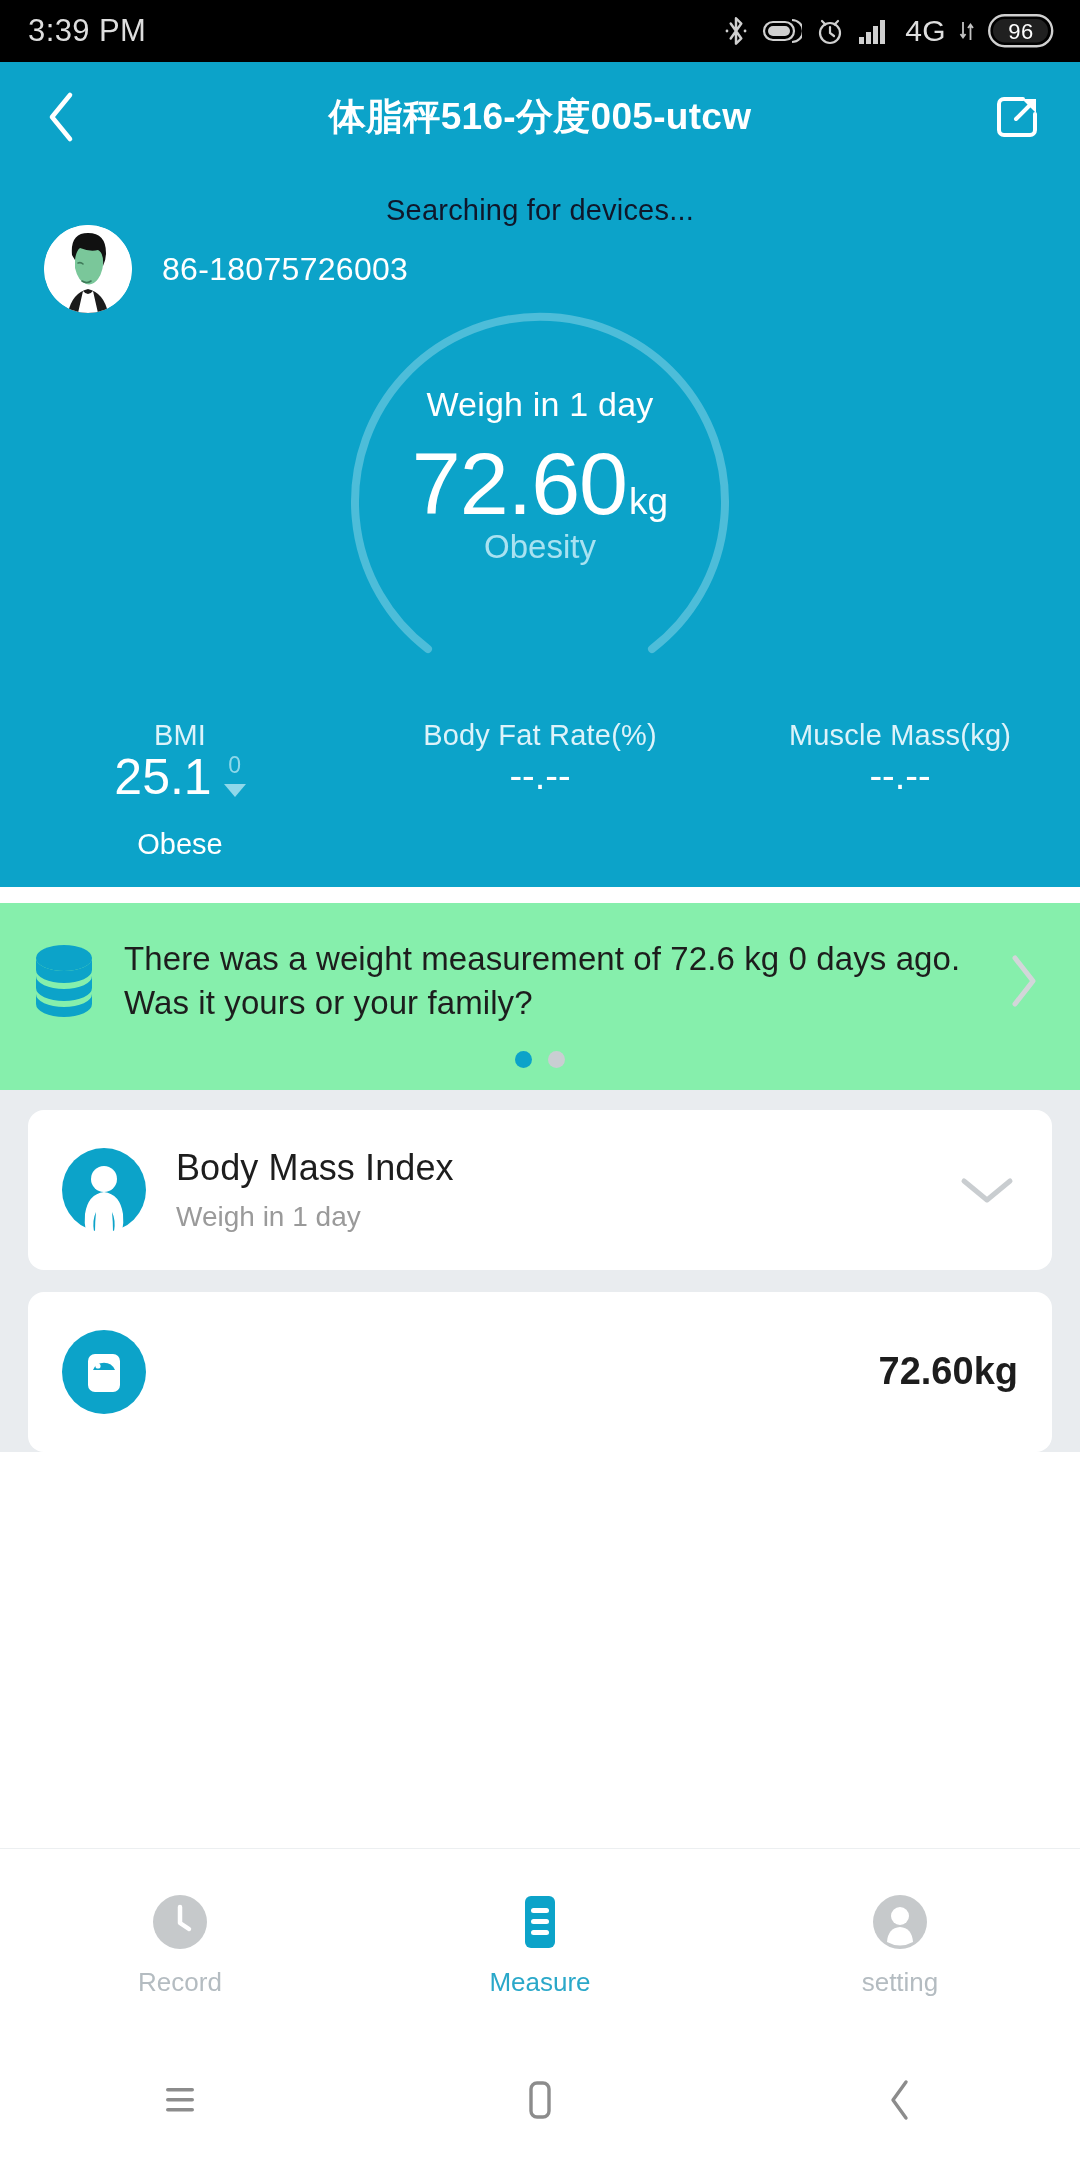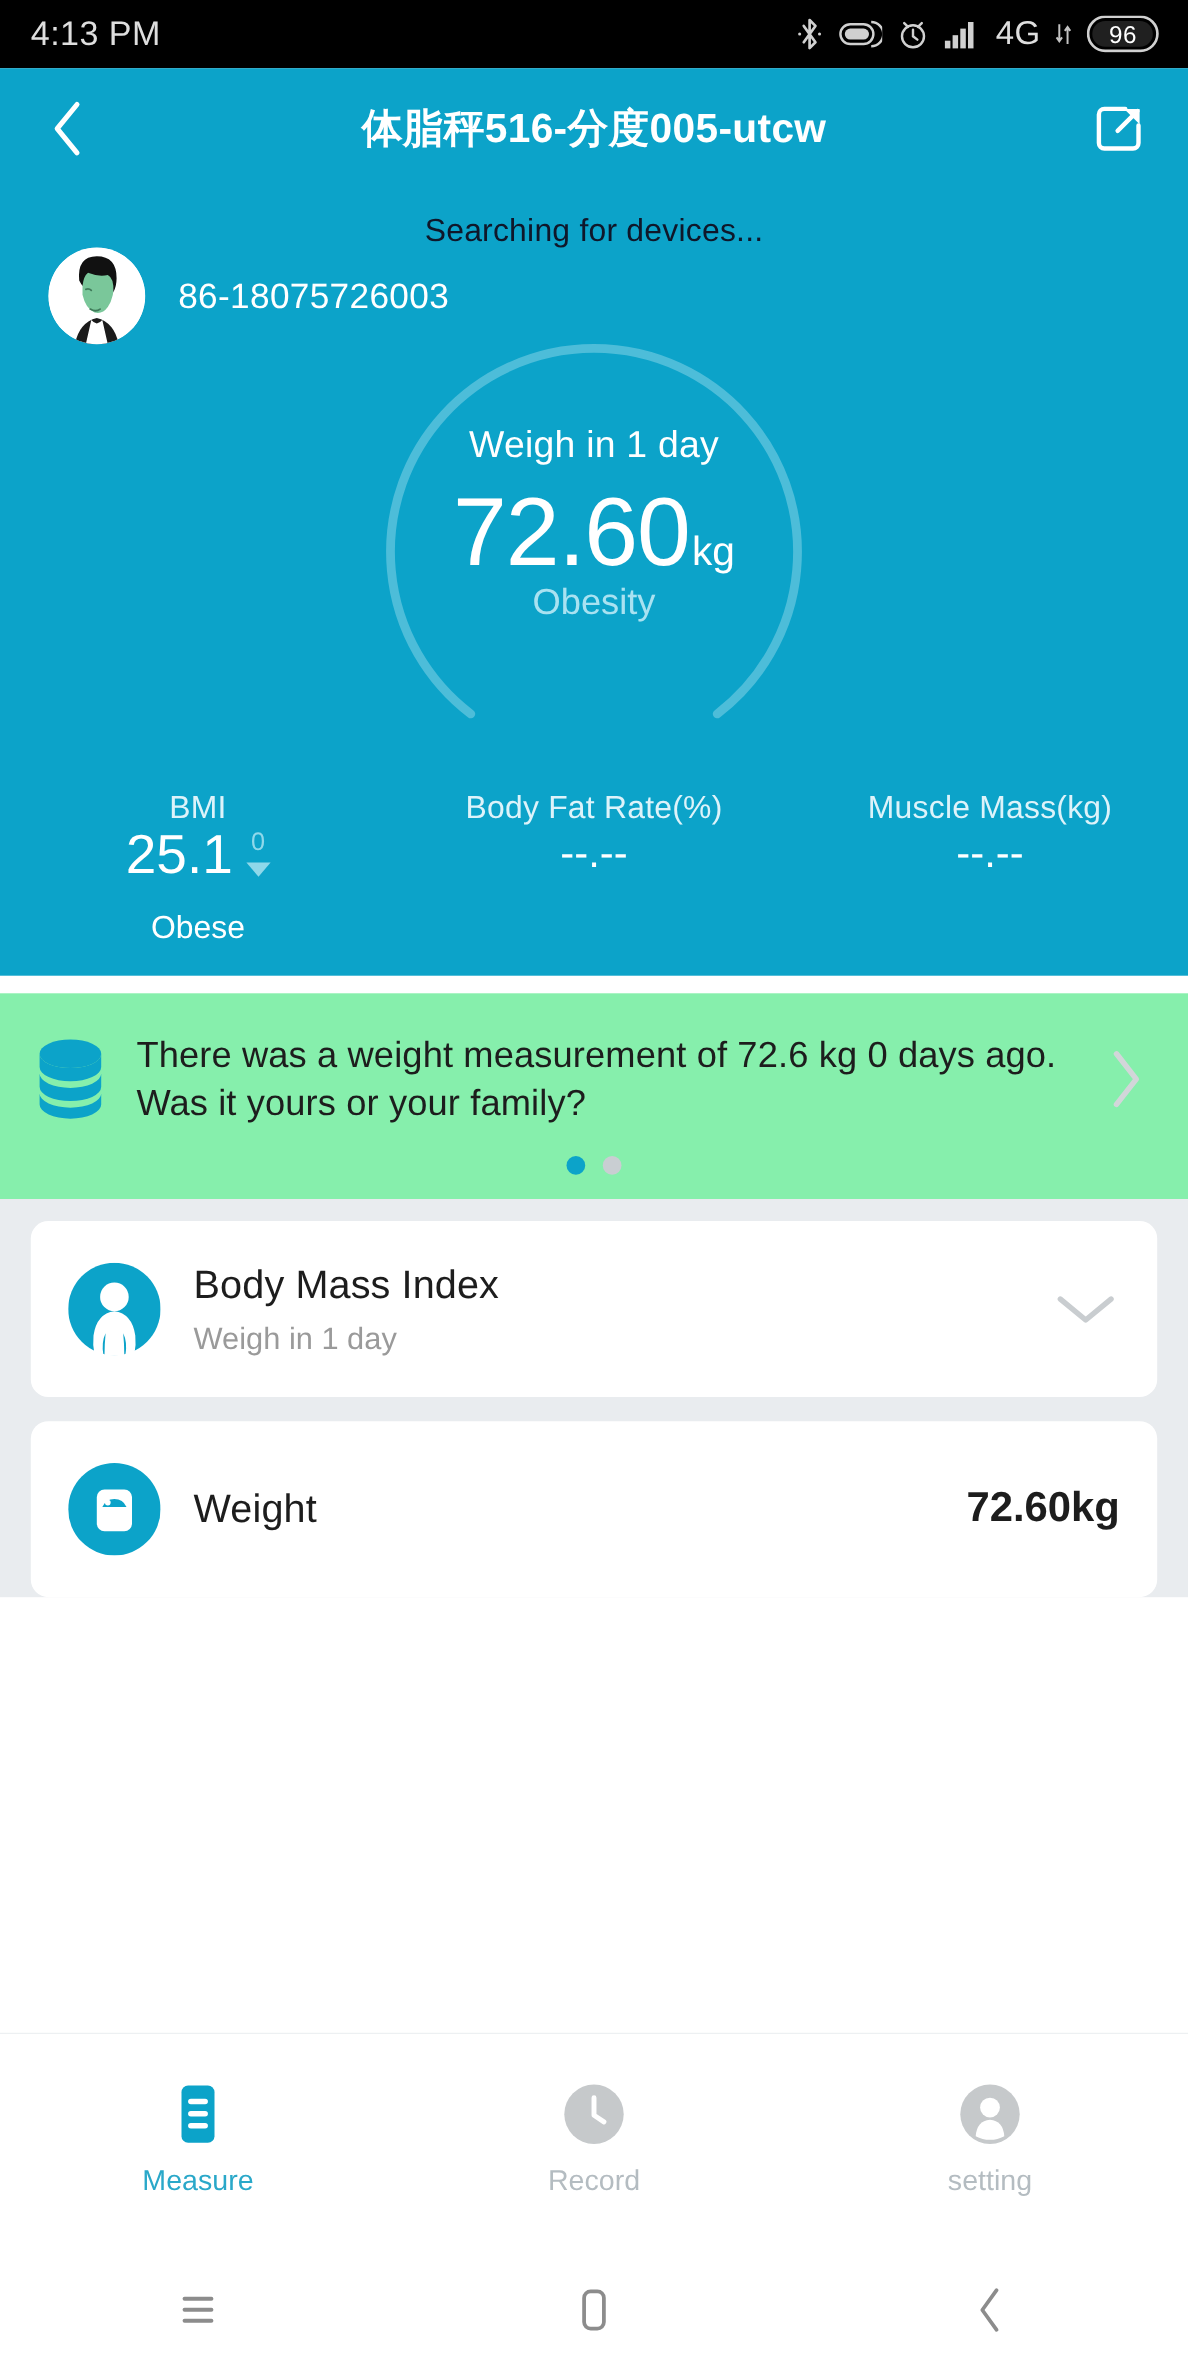--- a/index.html
+++ b/index.html
@@ -137,21 +137,21 @@
     background:#ffffff; display:flex; align-items:center;
   }
   .navbtn { flex:1; display:flex; align-items:center; justify-content:center; }
 </style>
 </head>
 <body>
 
 <div class="phone">
 
   <div class="statusbar">
-    <div class="status-time">4:13 PM</div>
+    <div class="status-time">3:39 PM</div>
     <div class="status-icons">
       <span>
         <svg width="26" height="34" viewBox="0 0 24 32">
           <path d="M7 9 L17 23 L12 28 L12 4 L17 9 L7 23" fill="none" stroke="#d0d0d0" stroke-width="2.3" stroke-linejoin="round" stroke-linecap="round"></path>
           <circle cx="3.5" cy="16" r="1.3" fill="#d0d0d0"></circle>
             <circle cx="20.5" cy="16" r="1.3" fill="#d0d0d0"></circle>
         </svg>
       </span>
       <span>
         <svg width="40" height="30" viewBox="0 0 40 30">
@@ -321,55 +321,54 @@
     <div class="card">
       <div class="card-icon">
         <svg width="84" height="84" viewBox="0 0 84 84">
           <circle cx="42" cy="42" r="42" fill="#0ca3c9"></circle>
           <rect x="26" y="24" width="32" height="38" rx="7" fill="#ffffff"></rect>
           <path d="M31 40 a12 12 0 0 1 22 0 Z" fill="#0ca3c9"></path>
           <circle cx="36" cy="36" r="2.6" fill="#ffffff"></circle>
         </svg>
       </div>
       <div class="card-body">
-        <div class="card-title">Weight</div>
       </div>
       <div class="card-value">72.60kg</div>
     </div>
 
   </div>
 
   <div class="tabbar">
+
+    <div class="tab">
+      <div class="tab-icon">
+        <svg width="58" height="58" viewBox="0 0 58 58">
+          <circle cx="29" cy="29" r="27" fill="#c6c9cb"></circle>
+          <path d="M29 14 L29 30 L38 36" fill="none" stroke="#ffffff" stroke-width="4.5" stroke-linecap="round" stroke-linejoin="round"></path>
+        </svg>
+      </div>
+      <div class="tab-label">Record</div>
+    </div>
 
     <div class="tab active">
       <div class="tab-icon">
         <svg width="54" height="58" viewBox="0 0 54 58">
           <rect x="12" y="3" width="30" height="52" rx="6" fill="#0ca3c9"></rect>
           <rect x="18" y="15" width="18" height="5" rx="2.5" fill="#ffffff"></rect>
           <rect x="18" y="26" width="18" height="5" rx="2.5" fill="#ffffff"></rect>
           <rect x="18" y="37" width="18" height="5" rx="2.5" fill="#ffffff"></rect>
         </svg>
       </div>
       <div class="tab-label">Measure</div>
     </div>
 
     <div class="tab">
       <div class="tab-icon">
         <svg width="58" height="58" viewBox="0 0 58 58">
           <circle cx="29" cy="29" r="27" fill="#c6c9cb"></circle>
-          <path d="M29 14 L29 30 L38 36" fill="none" stroke="#ffffff" stroke-width="4.5" stroke-linecap="round" stroke-linejoin="round"></path>
-        </svg>
-      </div>
-      <div class="tab-label">Record</div>
-    </div>
-
-    <div class="tab">
-      <div class="tab-icon">
-        <svg width="58" height="58" viewBox="0 0 58 58">
-          <circle cx="29" cy="29" r="27" fill="#c6c9cb"></circle>
           <circle cx="29" cy="23" r="9" fill="#ffffff"></circle>
           <path d="M29 34 q-12 1 -13 15 a27 27 0 0 0 26 0 q-1 -14 -13 -15 Z" fill="#ffffff"></path>
         </svg>
       </div>
       <div class="tab-label">setting</div>
     </div>
 
   </div>
 
   <div class="navbar">

